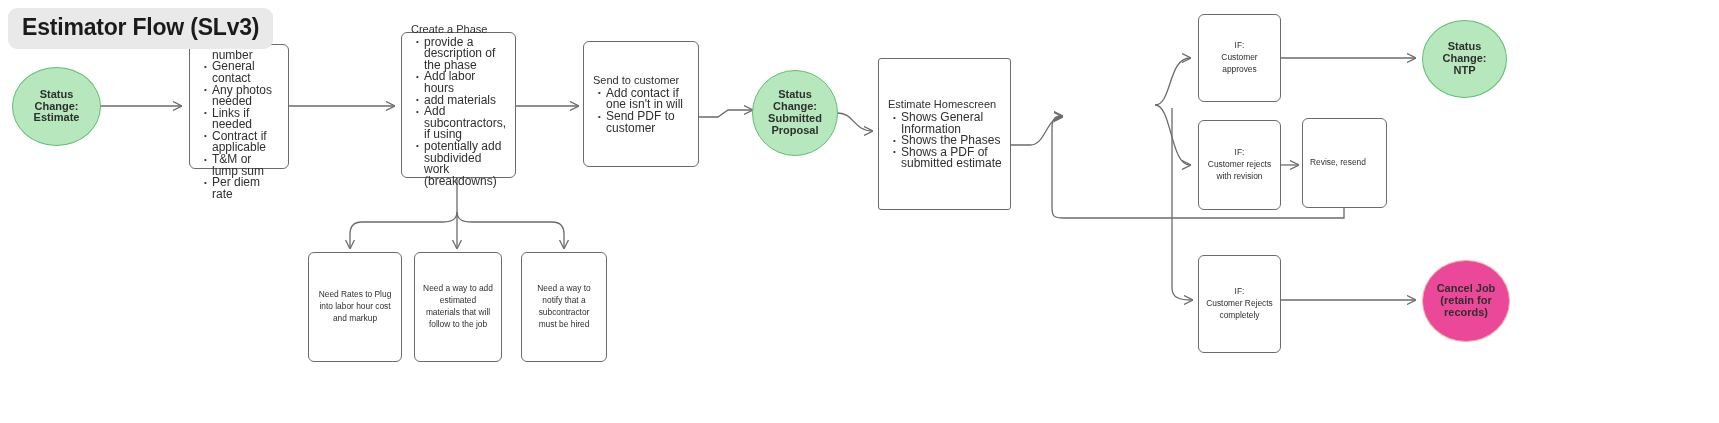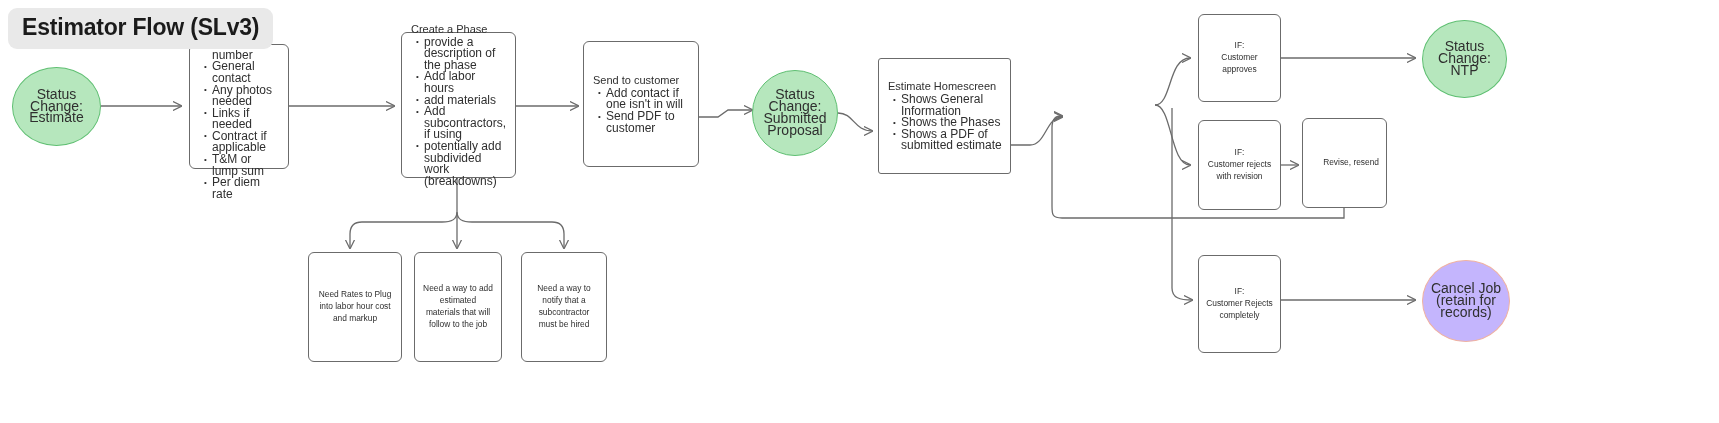--- a/index.html
+++ b/index.html
@@ -90,51 +90,52 @@
     content: "•";
     position: absolute;
     left: -8px;
     top: -0.5px;
     font-size: 8px;
     color: #2f2f2f;
   }
 
   
   .centerbox {
-    align-items: flex-end;
+    align-items: flex-start;
     text-align: center;
     padding: 4px 7px;
   }
   .centerbox .txt {
     font-size: 8.4px;
     line-height: 11.8px;
     color: #2f2f2f;
   }
 
   
   .ellipse {
     position: absolute;
     box-sizing: border-box;
     display: flex;
     align-items: center;
     justify-content: center;
     text-align: center;
     border-radius: 50%;
-    font-size: 14px;
+    font-size: 11px;
     line-height: 11.8px;
     z-index: 3;
+    font-weight: bold;
   }
   .ellipse .txt { padding: 0 6px; }
   .green {
     background: #b6e7bd;
     border: 1.3px solid #5fbf72;
     color: #2f2f2f;
   }
   .red {
-    background: #c4b5fd;
+    background: #ec4899;
     border: 1.3px solid #f0b2a1;
     color: #2f2f2f;
   }
 </style>
 </head>
 <body>
 
 <div id="canvas">
 
   <svg id="edges" viewBox="0 0 1719 423" xmlns="http://www.w3.org/2000/svg">
@@ -221,21 +222,21 @@
   </div>
 
   <div class="ellipse green" style="left:752px; top:70px; width:86px; height:86px;">
     <div class="txt">
       <div>Status Change:</div>
       <div>Submitted</div>
       <div>Proposal</div>
     </div>
   </div>
 
-  <div class="node box listbox" style="left:878px; top:58px; width:133px; height:116px; border-radius:3px;">
+  <div class="node box listbox" style="left:878px; top:58px; width:133px; height:152px; border-radius:3px;">
     <div class="hdr">Estimate Homescreen</div>
     <ul>
       <li>Shows General Information</li>
       <li>Shows the Phases</li>
       <li>Shows a PDF of submitted estimate</li>
     </ul>
   </div>
 
 
   <div class="node box centerbox" style="left:1198px; top:14px; width:83px; height:88px;">

